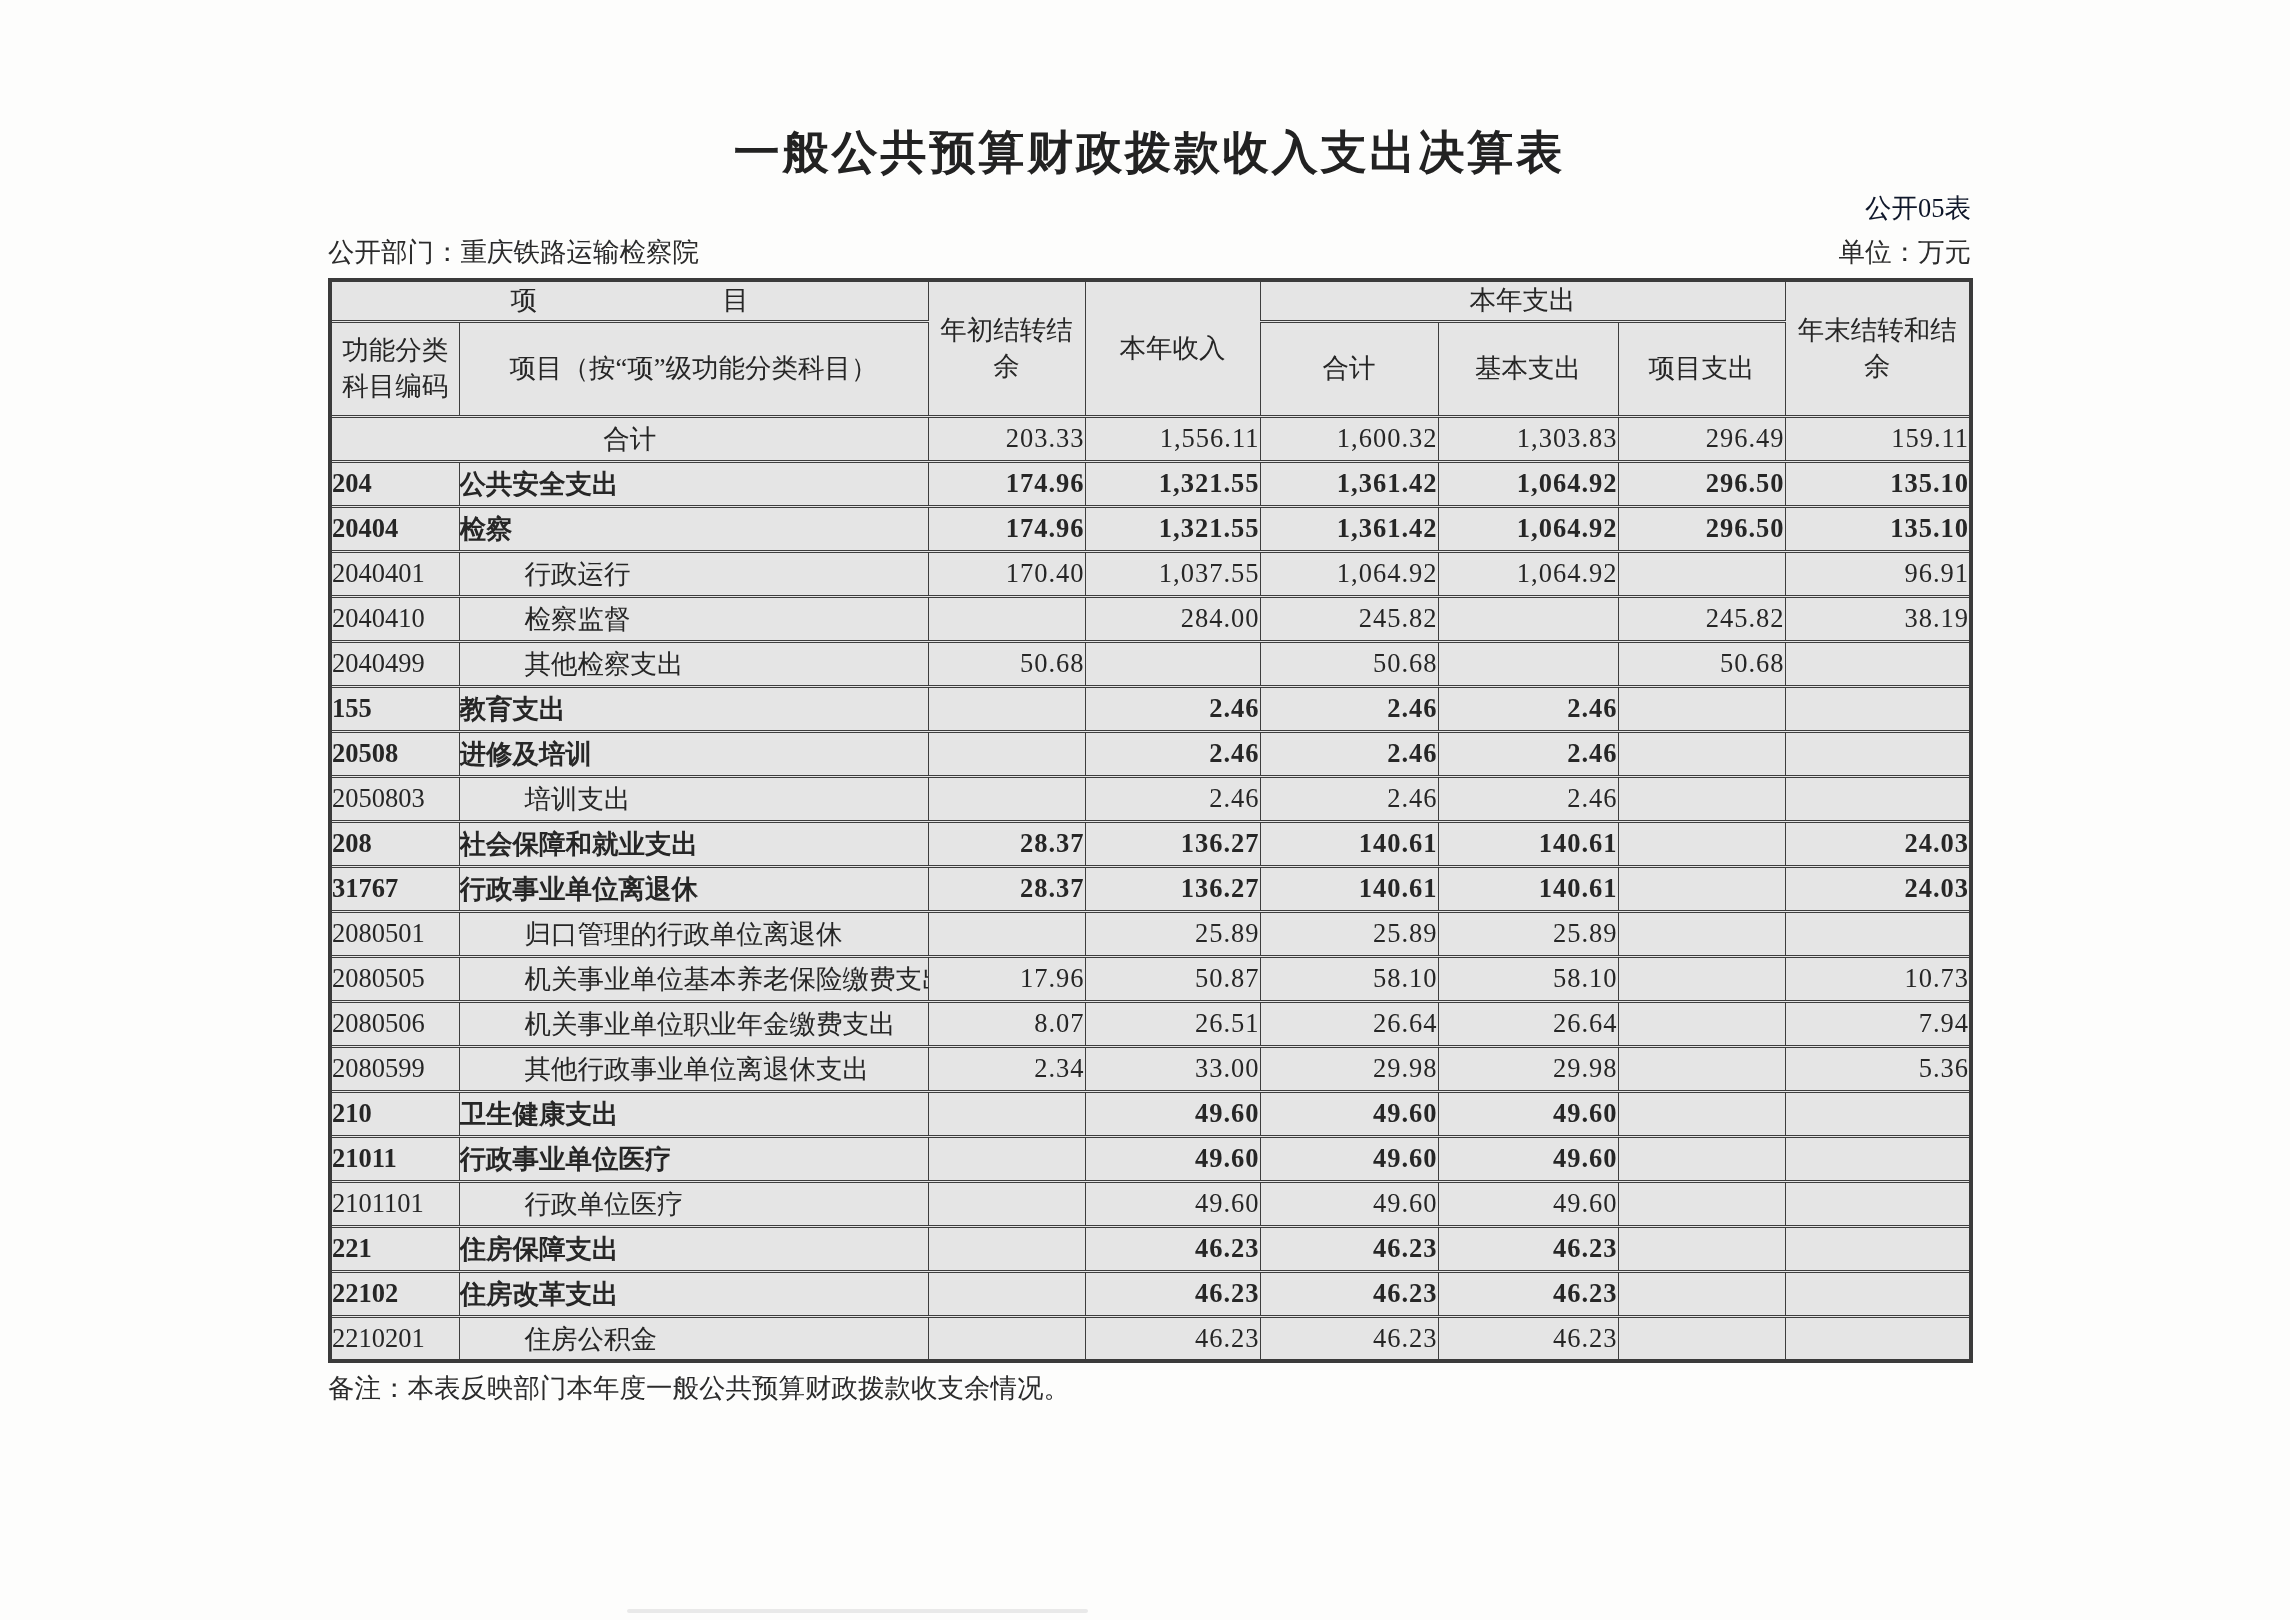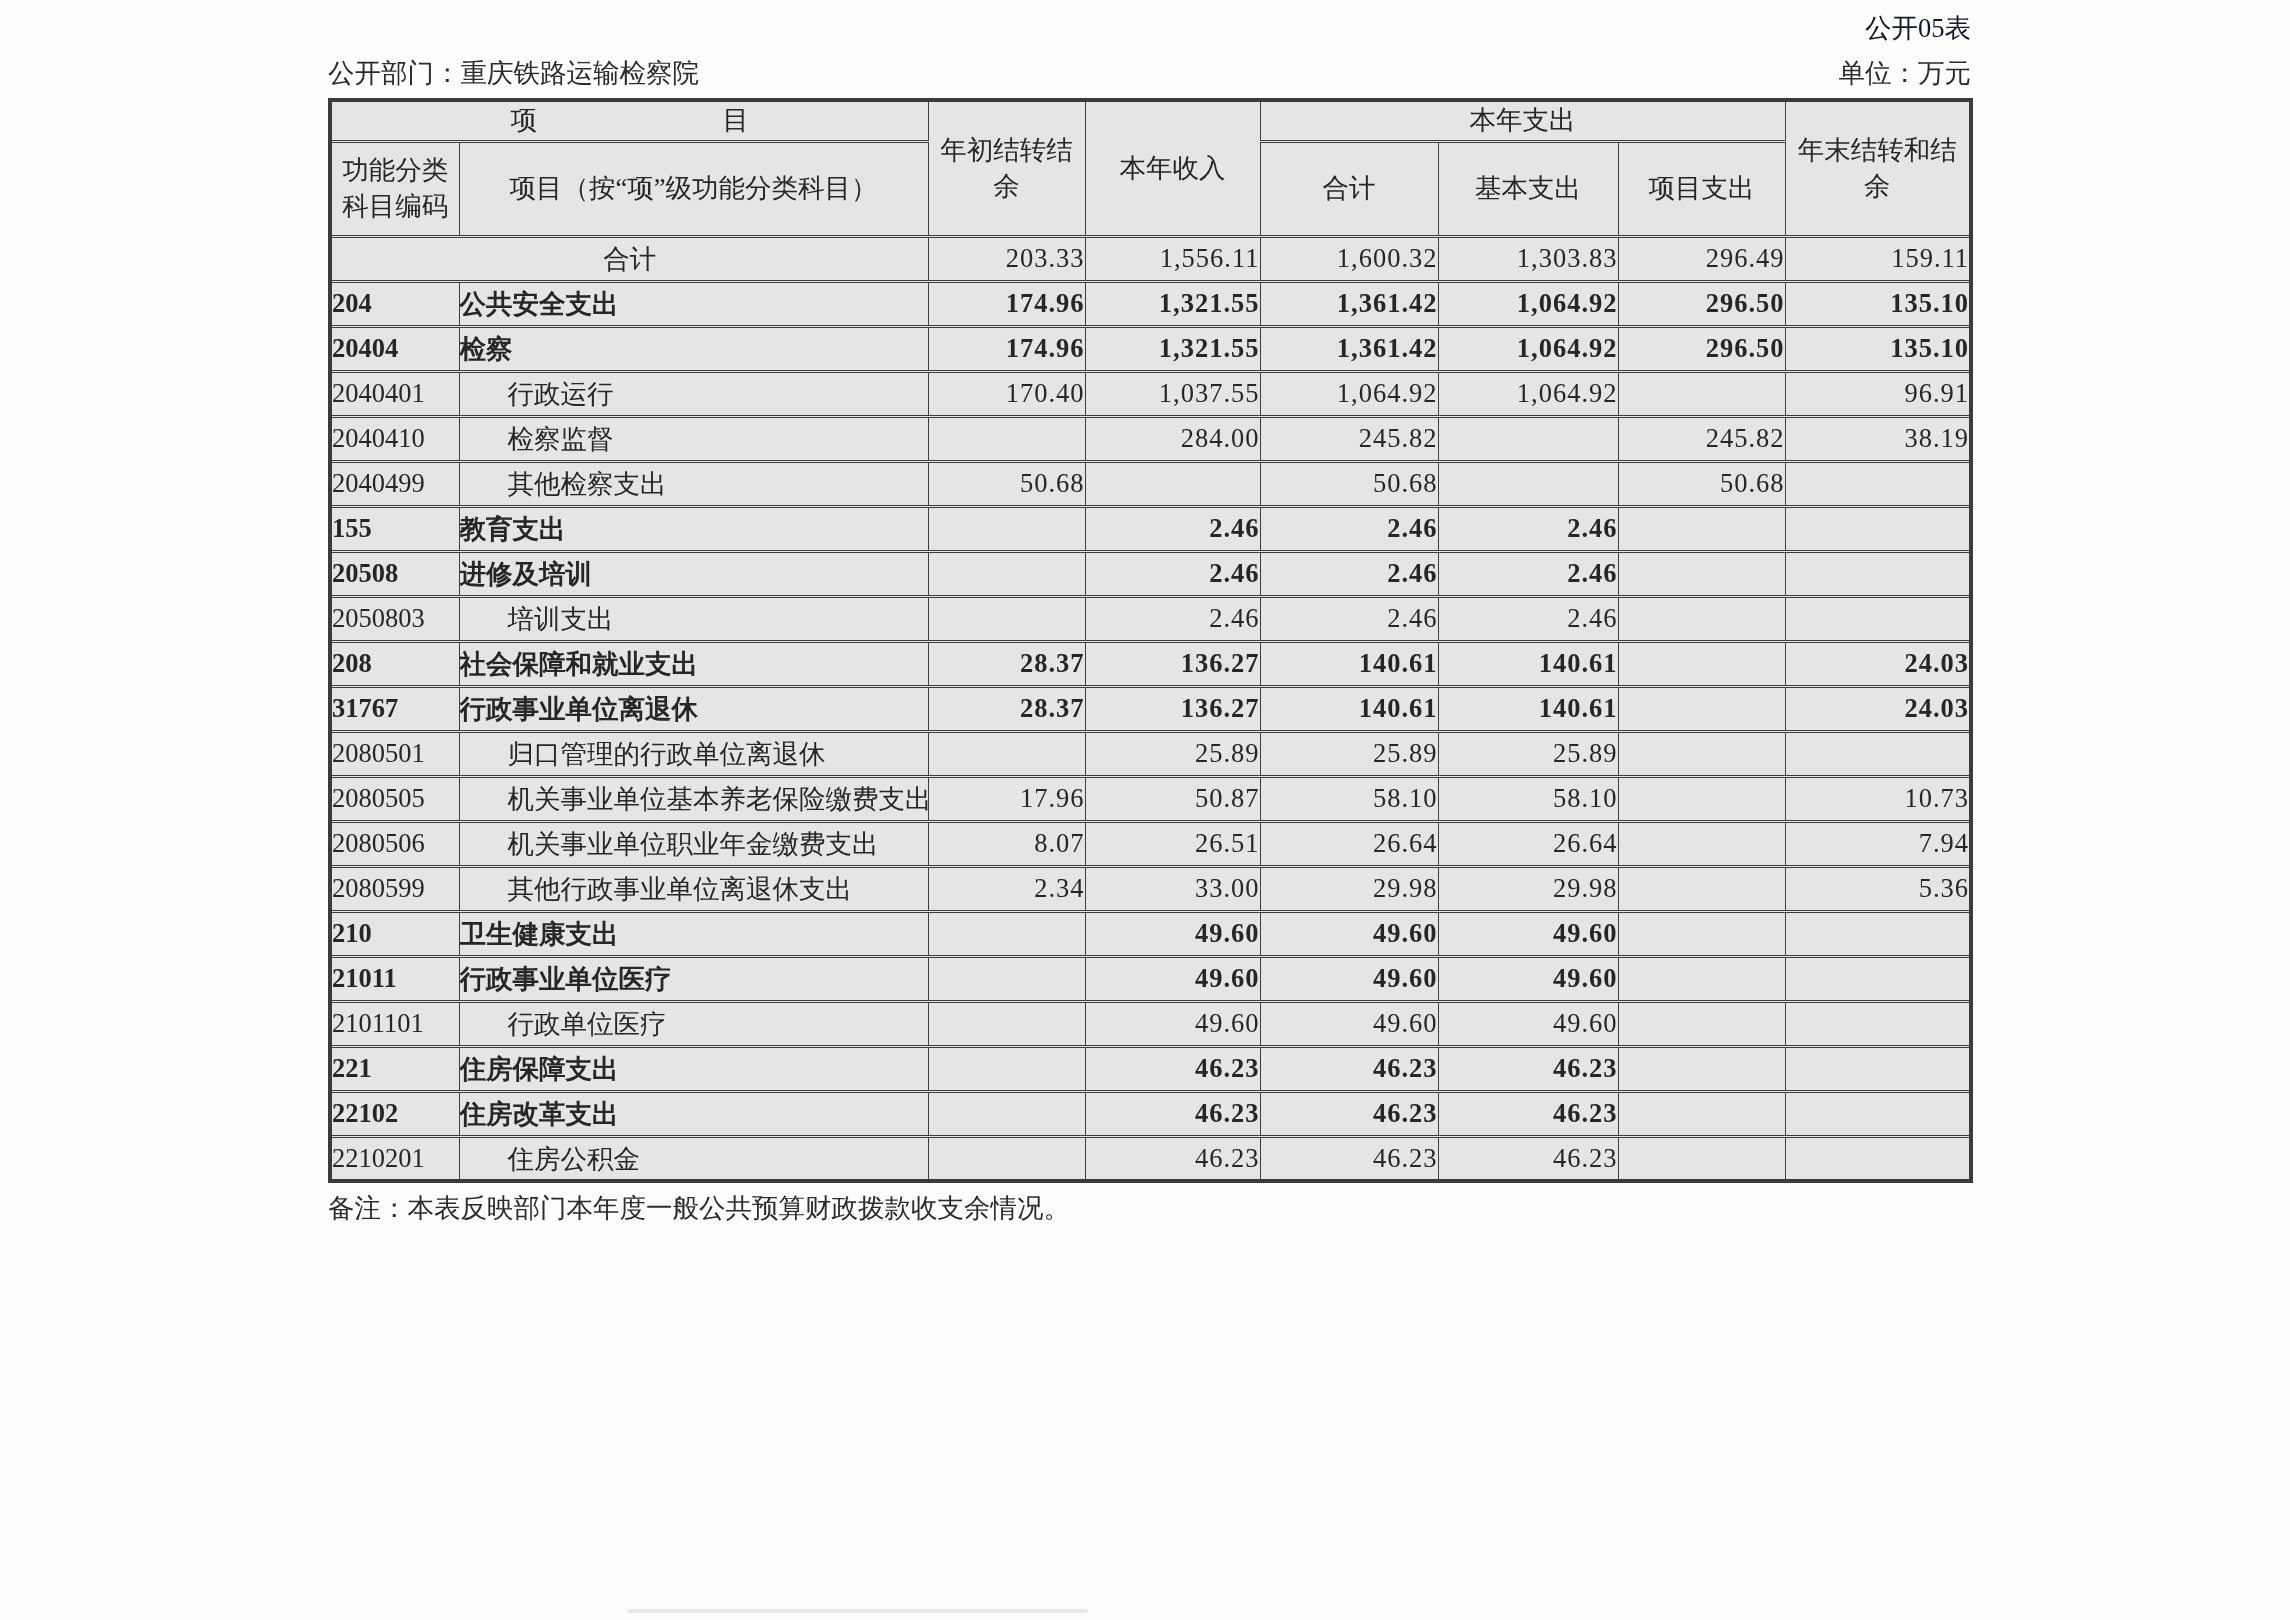--- a/index.html
+++ b/index.html
@@ -96,21 +96,21 @@
     padding-right: 9.8px;
     white-space: nowrap;
     letter-spacing: 1px;
     overflow: hidden;
   }
   td.cell-total-label {
     text-align: center;
     font-weight: bold;
   }
   tr.row-bold td { font-weight: bold; }
-  tr.row-normal td.cell-name { padding-left: 48px; }
+  tr.row-normal td.cell-name { padding-left: 65px; }
   .note-line {
     margin-top: 9.8px;
     font-size: 26.5px;
     line-height: 31px;
     color: #2b2b2b;
     text-align: left;
   }
   
   .scan-streak {
     position: absolute;
@@ -121,20 +121,21 @@
     background: #e9e9e9;
     border-radius: 2px;
   }
 </style>
 </head>
 <body>
 
 <div class="sheet">
   <div class="content">
 
+    <div class="doc-title">一般公共预算财政拨款收入支出决算表</div>
 
     <div class="table-code-line">公开05表</div>
 
     <div class="meta-row">
       <span>公开部门：重庆铁路运输检察院</span>
       <span>单位：万元</span>
     </div>
 
     <table class="budget">
       <colgroup>

